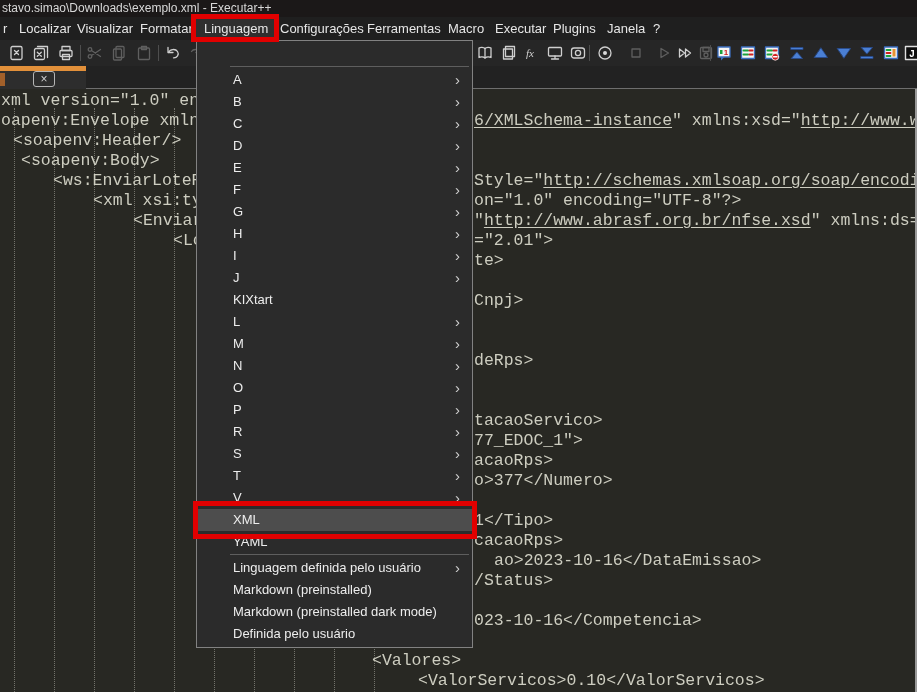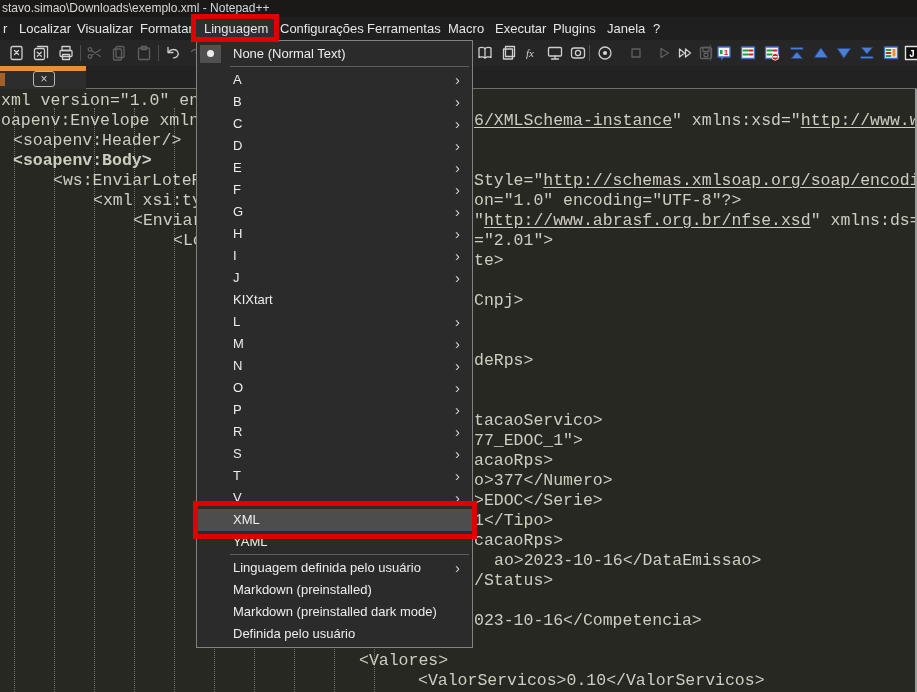--- a/index.html
+++ b/index.html
@@ -46,21 +46,21 @@
   
   .ann{position:absolute;border:5px solid var(--annotation_red,#e10000);z-index:10;pointer-events:none}
   #ann1{left:191px;top:14px;width:88px;height:28px}
   #ann2{left:193px;top:501px;width:284px;height:38px}
 </style>
 </head>
 <body>
 
 <div id="app">
   <div id="titlebar">
-    <span>stavo.simao\Downloads\exemplo.xml - Notepad++</span>
+    <span>stavo.simao\Downloads\exemplo.xml - Executar++</span>
   </div>
 
   <div id="menubar">
       <span class="mb-item" style="left: 3px;">r</span>
       <span class="mb-item" style="left: 19px;">Localizar</span>
       <span class="mb-item" style="left: 77px;">Visualizar</span>
       <span class="mb-item" style="left: 140px;">Formatar</span>
       <span class="mb-item active" style="left: 196px; padding-left: 8px;">Linguagem</span>
       <span class="mb-item" style="left: 280px;">Configurações</span>
       <span class="mb-item" style="left: 367px;">Ferramentas</span>
@@ -214,52 +214,47 @@
       <div class="guide" style="left: 174px;"></div>
       <div class="guide" style="left: 214px;"></div>
       <div class="guide" style="left: 254px;"></div>
       <div class="guide" style="left: 294px;"></div>
       <div class="guide" style="left: 334px;"></div>
       <div class="guide" style="left: 374px;"></div>
       <span class="code" style="left: 1px; top: 2px;"><span>xml version="1.0" enc</span></span>
       <span class="code" style="left: 1px; top: 22px;"><span>oapenv:Envelope xmlns</span></span>
       <span class="code" style="left: 474px; top: 22px;"><span class="u">6/XMLSchema-instance</span><span>" xmlns:xsd="</span><span class="u">http://www.w3</span></span>
       <span class="code" style="left: 13px; top: 42px;"><span>&lt;soapenv:Header/&gt;</span></span>
-      <span class="code" style="left: 13px; top: 62px; font-weight: bold;"><span>&lt;soapenv:Body&gt;</span></span>
+      <span class="code" style="left: 21px; top: 62px;"><span>&lt;soapenv:Body&gt;</span></span>
       <span class="code" style="left: 53px; top: 82px;"><span>&lt;ws:EnviarLoteR</span></span>
       <span class="code" style="left: 474px; top: 82px;"><span>Style="</span><span class="u">http://schemas.xmlsoap.org/soap/encodin</span></span>
       <span class="code" style="left: 93px; top: 102px;"><span>&lt;xml xsi:typ</span></span>
       <span class="code" style="left: 474px; top: 102px;"><span>on="1.0" encoding="UTF-8"?&gt;</span></span>
       <span class="code" style="left: 133px; top: 122px;"><span>&lt;EnviarLo</span></span>
       <span class="code" style="left: 474px; top: 122px;"><span>"</span><span class="u">http://www.abrasf.org.br/nfse.xsd</span><span>" xmlns:ds=</span></span>
       <span class="code" style="left: 173px; top: 142px;"><span>&lt;Lo</span></span>
       <span class="code" style="left: 474px; top: 142px;"><span>="2.01"&gt;</span></span>
       <span class="code" style="left: 474px; top: 162px;"><span>te&gt;</span></span>
       <span class="code" style="left: 474px; top: 202px;"><span>Cnpj&gt;</span></span>
       <span class="code" style="left: 474px; top: 262px;"><span>deRps&gt;</span></span>
       <span class="code" style="left: 474px; top: 322px;"><span>tacaoServico&gt;</span></span>
       <span class="code" style="left: 474px; top: 342px;"><span>77_EDOC_1"&gt;</span></span>
       <span class="code" style="left: 474px; top: 362px;"><span>acaoRps&gt;</span></span>
       <span class="code" style="left: 474px; top: 382px;"><span>o&gt;377&lt;/Numero&gt;</span></span>
-      <span class="code" style="left: 474px; top: 402px;"><span>&gt;EDOC&lt;/Serie&gt;</span></span>
       <span class="code" style="left: 474px; top: 422px;"><span>1&lt;/Tipo&gt;</span></span>
       <span class="code" style="left: 474px; top: 442px;"><span>cacaoRps&gt;</span></span>
       <span class="code" style="left: 494px; top: 462px;"><span>ao&gt;2023-10-16&lt;/DataEmissao&gt;</span></span>
       <span class="code" style="left: 474px; top: 482px;"><span>/Status&gt;</span></span>
       <span class="code" style="left: 474px; top: 522px;"><span>023-10-16&lt;/Competencia&gt;</span></span>
-      <span class="code" style="left: 359px; top: 562px; font-family: Liberation Mono, monospace;"><span>&lt;Valores&gt;</span></span>
+      <span class="code" style="left: 372px; top: 562px; font-family: Liberation Mono, monospace;"><span>&lt;Valores&gt;</span></span>
       <span class="code" style="left: 418px; top: 582px;"><span>&lt;ValorServicos&gt;0.10&lt;/ValorServicos&gt;</span></span>
     </div>
   <div id="scroll-edge"></div>
 
   <div id="lang-menu">
-      <div class="lm-row" style="top: 2px;">
-        <div class="lm-check"></div>
-        <span class="lm-label">None (Normal Text)</span>
-      </div>
       <div class="lm-sep" style="top: 25px;"></div>
       <div class="lm-row" style="top: 28px;">
         <span class="lm-label">A</span>
         <span class="lm-arrow">›</span>
       </div>
       <div class="lm-row" style="top: 50px;">
         <span class="lm-label">B</span>
         <span class="lm-arrow">›</span>
       </div>
       <div class="lm-row" style="top: 72px;">

